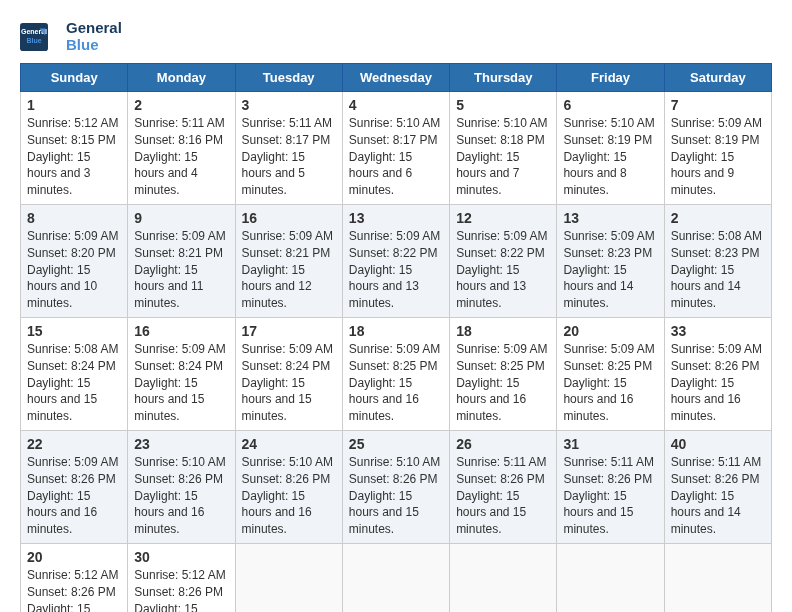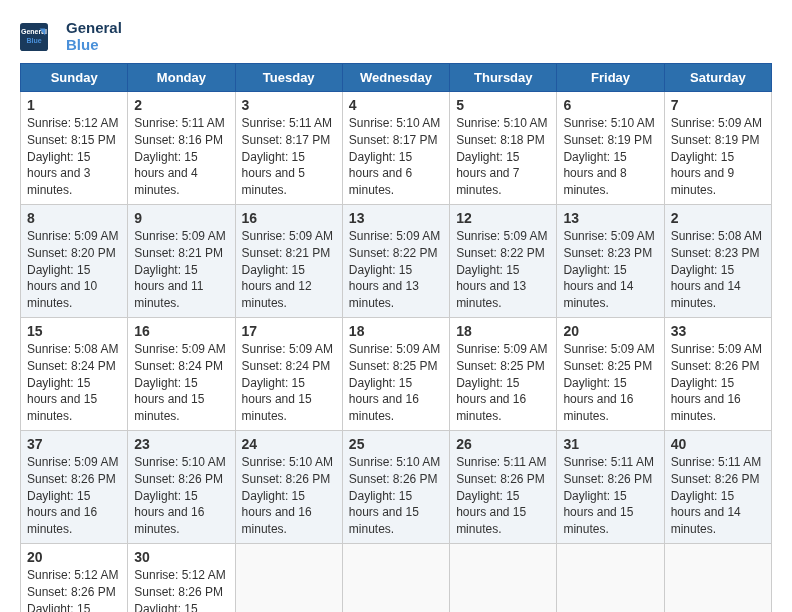--- a/index.html
+++ b/index.html
@@ -286,21 +286,21 @@
         <span class="day-number">33</span>
         <div class="day-info">
           Sunrise: 5:09 AM<br>
           Sunset: 8:26 PM<br>
           Daylight: 15 hours and 16 minutes.
         </div>
       </td>
       </tr>
       <tr>
         <td>
-        <span class="day-number">37</span>
+        <span class="day-number">22</span>
         <div class="day-info">
           Sunrise: 5:09 AM<br>
           Sunset: 8:26 PM<br>
           Daylight: 15 hours and 16 minutes.
         </div>
       </td>
         <td>
         <span class="day-number">23</span>
         <div class="day-info">
           Sunrise: 5:10 AM<br>

